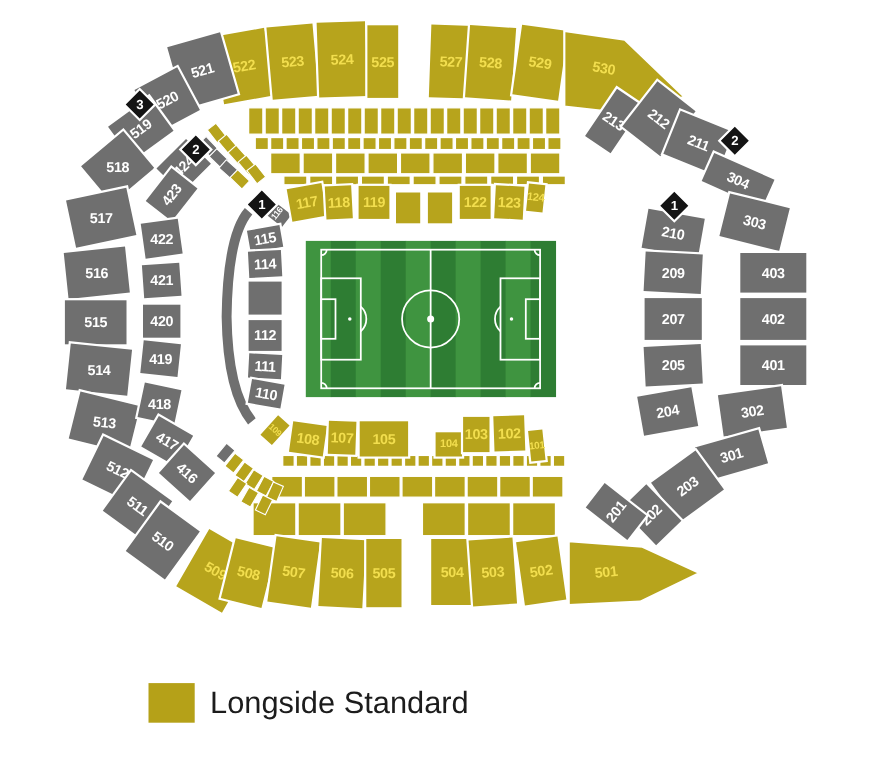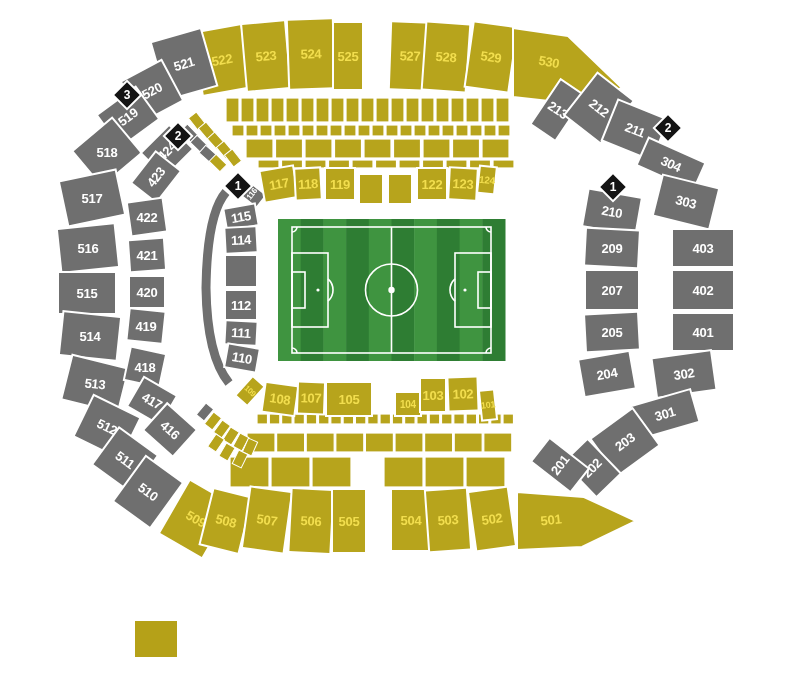--- a/index.html
+++ b/index.html
@@ -332,14 +332,15 @@
           <path d="M 455 301.2 A 15 15 0 0 1 455 278.8" fill="none" stroke="#FFFFFF" stroke-width="1.6"></path>
           <path d="M 292 232 A 5 5 0 0 0 297 227" fill="none" stroke="#FFFFFF" stroke-width="1.6"></path>
           <path d="M 486 227 A 5 5 0 0 0 491 232" fill="none" stroke="#FFFFFF" stroke-width="1.6"></path>
           <path d="M 491 348 A 5 5 0 0 0 486 353" fill="none" stroke="#FFFFFF" stroke-width="1.6"></path>
           <path d="M 297 353 A 5 5 0 0 0 292 348" fill="none" stroke="#FFFFFF" stroke-width="1.6"></path>
         </g>
       </svg>
   </div>
   <div class="legend">
     <span class="swatch" style="background: rgb(181, 161, 24);"></span>
+    <span class="lbl">Longside Standard</span>
   </div>
 </div>
 
 </body></html>

